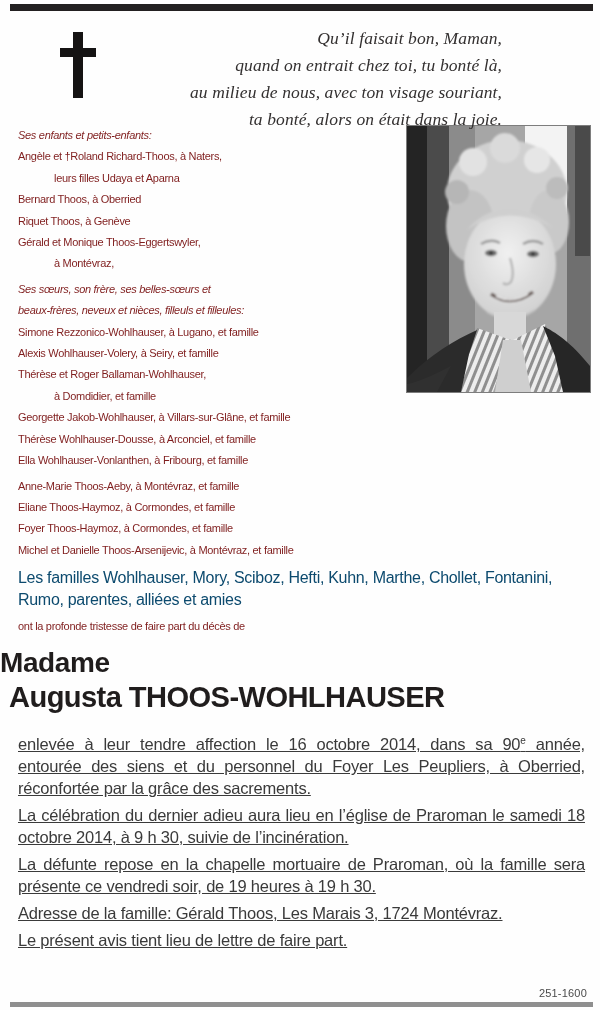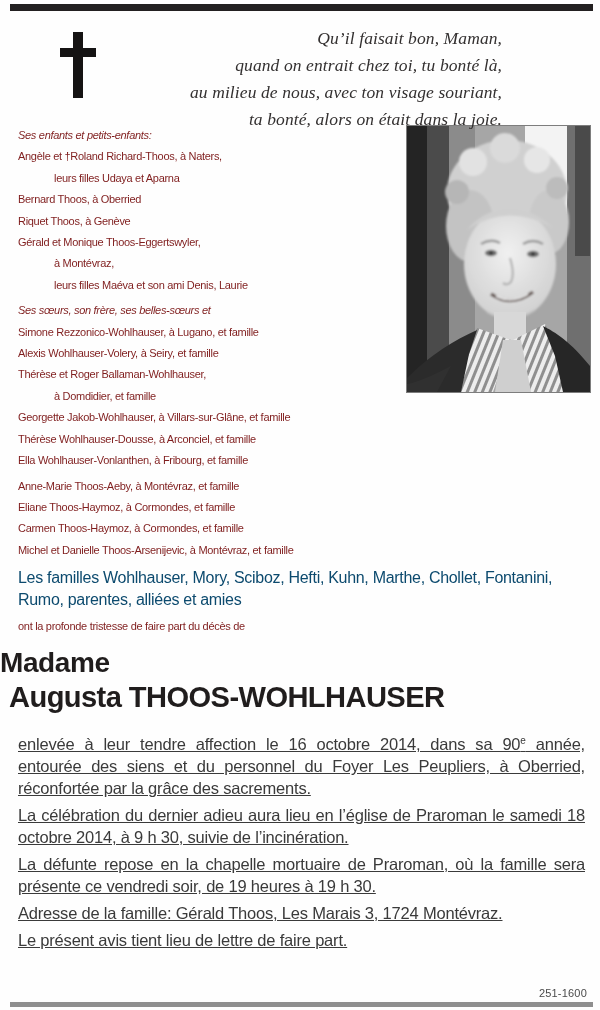--- a/index.html
+++ b/index.html
@@ -145,38 +145,38 @@
     </div>
 
     <div class="fam-block">
       <div class="fam-line italic">Ses enfants et petits-enfants:</div>
       <div class="fam-line">Angèle et †Roland Richard-Thoos, à Naters,</div>
       <div class="fam-line indent">leurs filles Udaya et Aparna</div>
       <div class="fam-line">Bernard Thoos, à Oberried</div>
       <div class="fam-line">Riquet Thoos, à Genève</div>
       <div class="fam-line">Gérald et Monique Thoos-Eggertswyler,</div>
       <div class="fam-line indent">à Montévraz,</div>
-      <div class="fam-line indent">leurs filles Maéva et son ami Denis, Laurie</div>
     </div>
 
     <div class="fam-block">
       <div class="fam-line italic">Ses sœurs, son frère, ses belles-sœurs et</div>
+      <div class="fam-line italic">beaux-frères, neveux et nièces, filleuls et filleules:</div>
       <div class="fam-line">Simone Rezzonico-Wohlhauser, à Lugano, et famille</div>
       <div class="fam-line">Alexis Wohlhauser-Volery, à Seiry, et famille</div>
       <div class="fam-line">Thérèse et Roger Ballaman-Wohlhauser,</div>
       <div class="fam-line indent">à Domdidier, et famille</div>
       <div class="fam-line">Georgette Jakob-Wohlhauser, à Villars-sur-Glâne, et famille</div>
       <div class="fam-line">Thérèse Wohlhauser-Dousse, à Arconciel, et famille</div>
       <div class="fam-line">Ella Wohlhauser-Vonlanthen, à Fribourg, et famille</div>
     </div>
 
     <div class="fam-block gap6">
       <div class="fam-line">Anne-Marie Thoos-Aeby, à Montévraz, et famille</div>
       <div class="fam-line">Eliane Thoos-Haymoz, à Cormondes, et famille</div>
-      <div class="fam-line">Carmen Thoos-Haymoz, à Cormondes, et famille</div>
+      <div class="fam-line">Foyer Thoos-Haymoz, à Cormondes, et famille</div>
       <div class="fam-line">Michel et Danielle Thoos-Arsenijevic, à Montévraz, et famille</div>
     </div>
 
     <div class="fam-block gap6">
       <div class="fam-para">Les familles Wohlhauser, Mory, Sciboz, Hefti, Kuhn, Marthe, Chollet, Fontanini, Rumo, parentes, alliées et amies</div>
     </div>
 
     <div class="fam-block">
       <div class="fam-line">ont la profonde tristesse de faire part du décès de</div>
     </div>

